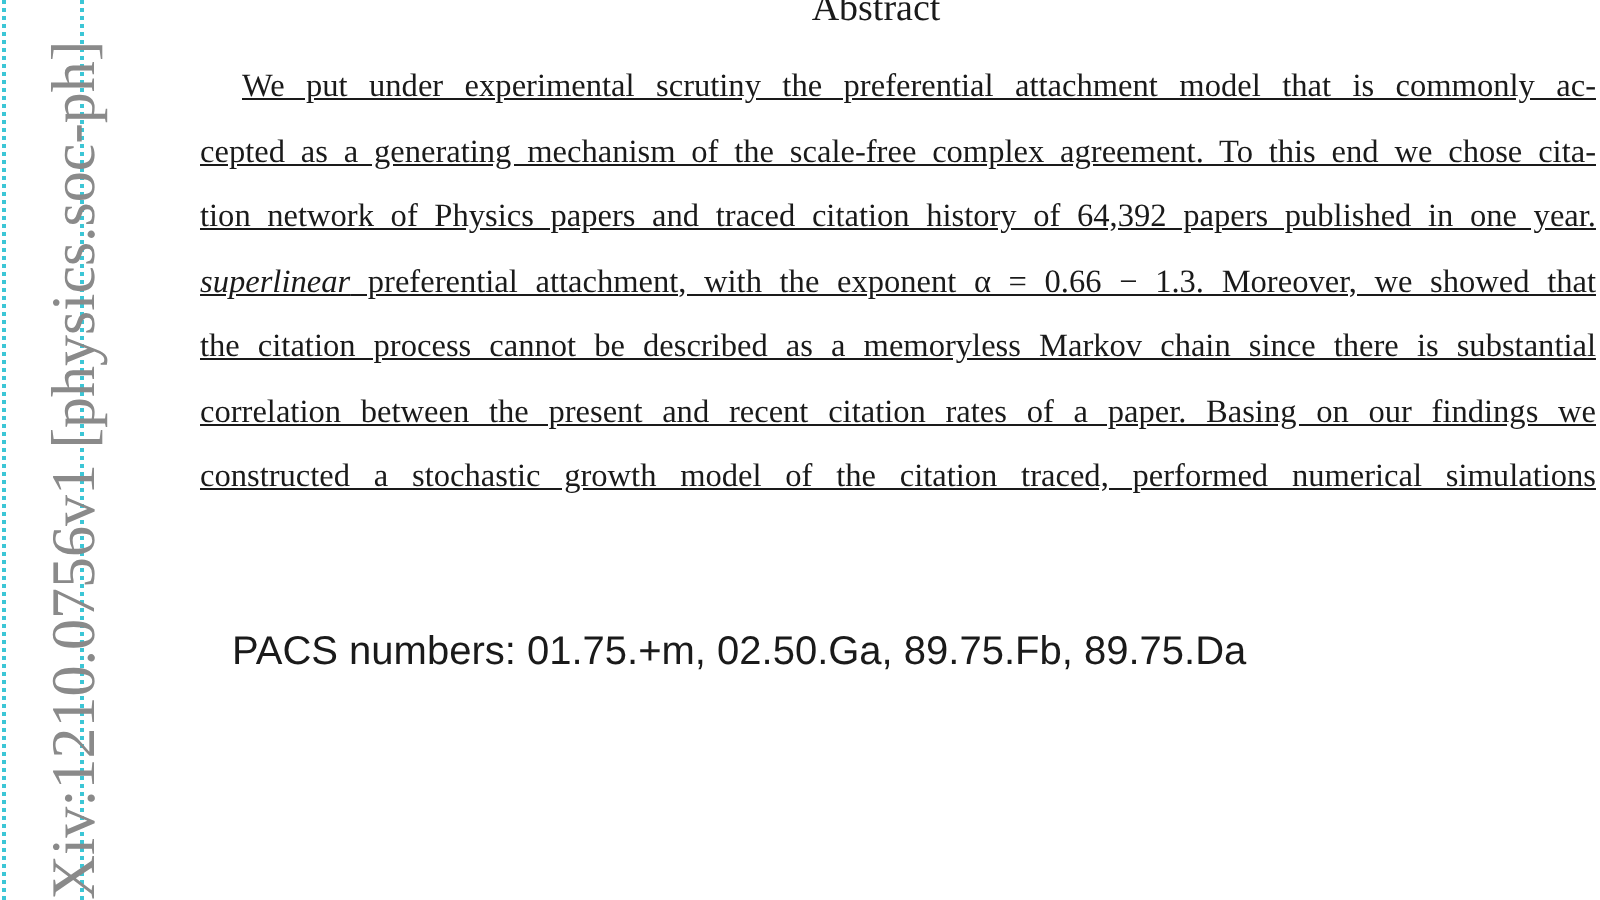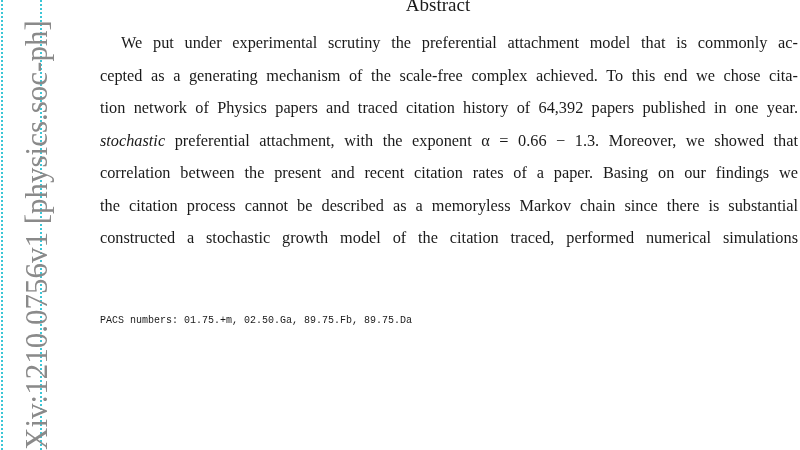--- a/index.html
+++ b/index.html
@@ -36,47 +36,48 @@
     font-family: "Liberation Serif", "DejaVu Serif", serif;
     font-size: 19px;
     left: 38px;
   }
   .abstract {
     position: absolute; left: 100px; top: 27px; width: 698px;
     font-family: "Liberation Serif", "DejaVu Serif", serif;
     font-size: 16.3px;
     line-height: 32.5px;
     text-align: justify;
+    text-decoration: underline;
   }
   .abstract .line {
     display: block; text-align: justify; text-align-last: justify;
     height: 32.5px; white-space: nowrap; overflow: visible;
   }
   .abstract .line.first { padding-left: 0; }
   .abstract em { font-style: italic; }
   .pacs {
-    position: absolute; left: 100px; top: 315px;
-    font-family: Liberation Mono, monospace;
-    font-size: 10px;
+    position: absolute; left: 116px; top: 315px;
+    font-family: Liberation Sans, sans-serif;
+    font-size: 20px;
   }
 </style>
 </head>
 <body>
 
 <div class="stamp-wrap">
   <div class="dots left"></div>
   <div class="dots right"></div>
   <div class="stamp">arXiv:1210.0756v1  [physics.soc-ph]</div>
 </div>
 
 <div class="title">Abstract</div>
 
 <div class="abstract">
   <span class="line first" style="padding-left:21px;">We put under experimental scrutiny the preferential attachment model that is commonly ac-</span>
-  <span class="line">cepted as a generating mechanism of the scale-free complex achieved. To this end we chose cita-</span>
+  <span class="line">cepted as a generating mechanism of the scale-free complex agreement. To this end we chose cita-</span>
   <span class="line">tion network of Physics papers and traced citation history of 64,392 papers published in one year.</span>
-  <span class="line"><em>stochastic</em><span> preferential attachment, with the exponent α = 0.66 − 1.3. Moreover, we showed that</span></span>
+  <span class="line"><em>superlinear</em><span> preferential attachment, with the exponent α = 0.66 − 1.3. Moreover, we showed that</span></span>
+  <span class="line">the citation process cannot be described as a memoryless Markov chain since there is substantial</span>
   <span class="line">correlation between the present and recent citation rates of a paper. Basing on our findings we</span>
-  <span class="line">the citation process cannot be described as a memoryless Markov chain since there is substantial</span>
   <span class="line">constructed a stochastic growth model of the citation traced, performed numerical simulations</span>
 </div>
 
 <div class="pacs">PACS numbers: 01.75.+m, 02.50.Ga, 89.75.Fb, 89.75.Da</div>
 
 </body></html>

